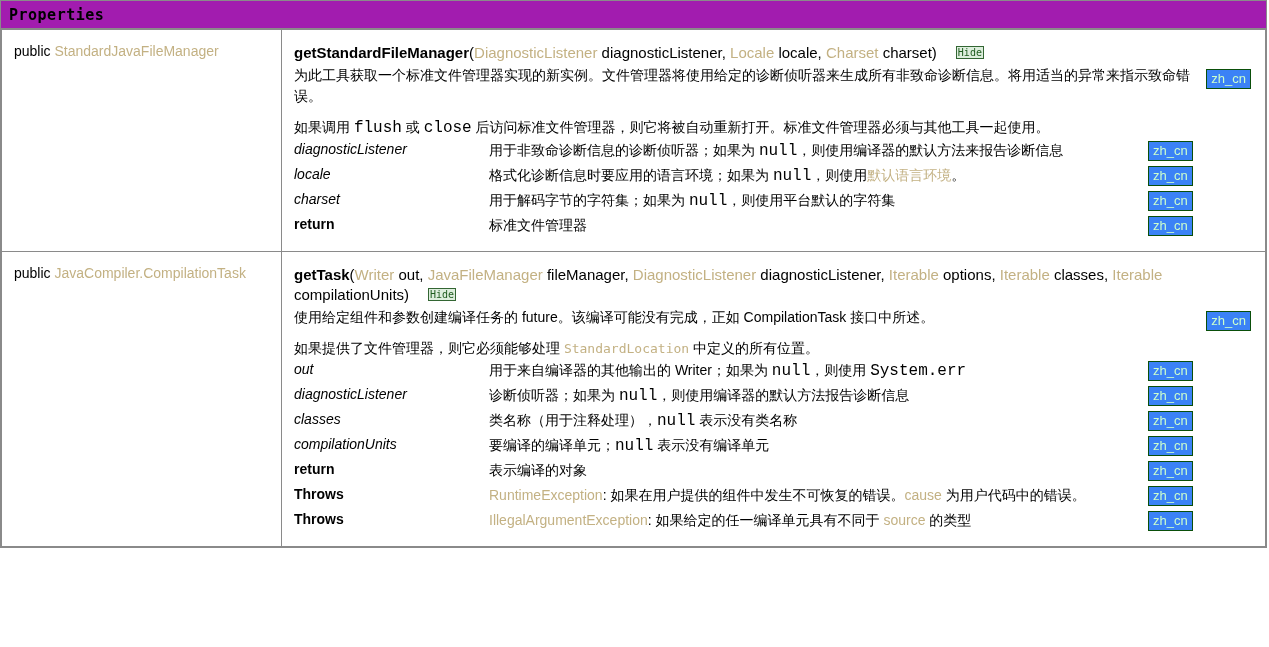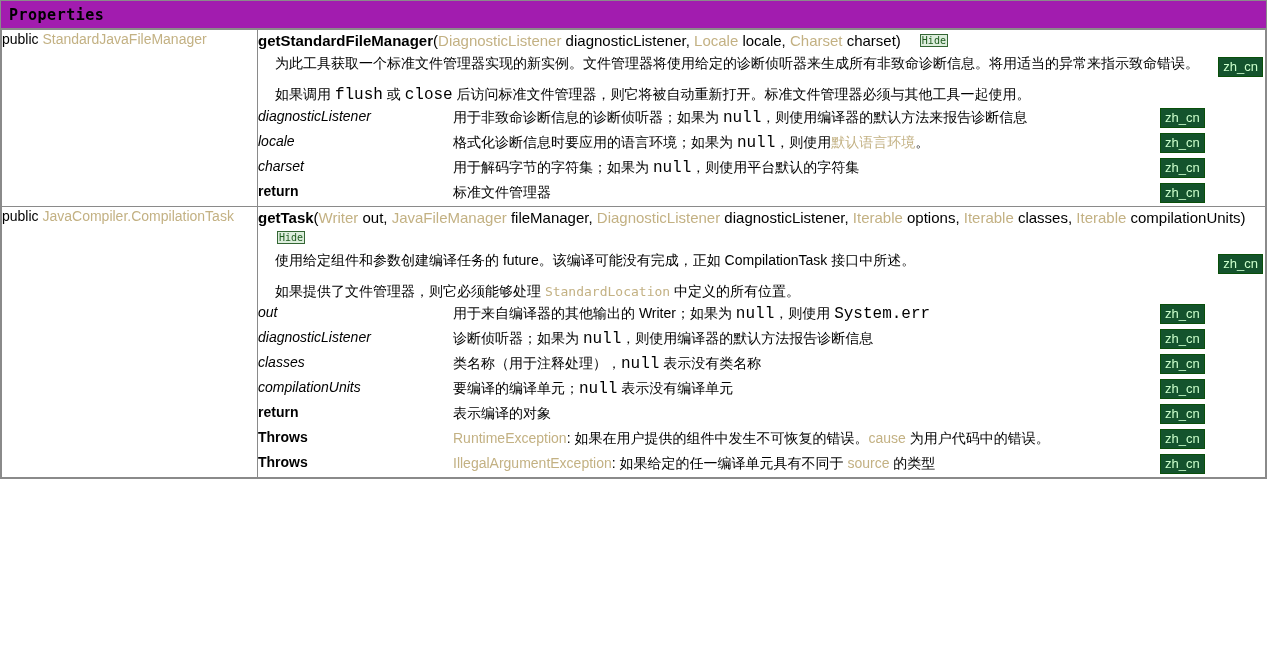--- a/index.html
+++ b/index.html
@@ -38,21 +38,21 @@
   }
 
   table.props {
     width: 100%;
     border-collapse: collapse;
     table-layout: fixed;
   }
   table.props > tbody > tr > td {
     border: 1px solid #8a8a8a;
     vertical-align: top;
-    padding: 0;
+    padding: 12px;
   }
   td.sig-col {
     width: 255px;
     padding: 4px 6px 4px 5px;
     line-height: 19px;
     font-size: 14px;
   }
   td.body-col {
     padding: 3px 4px 6px 4px;
   }
@@ -88,35 +88,34 @@
     font-family: "DejaVu Sans Mono", "Liberation Mono", monospace;
     font-size: 10px;
     line-height: 11px;
     padding: 0px 1px;
     vertical-align: 2px;
     margin-left: 19px;
   }
 
   .zh-badge {
     display: inline-block;
-    background: #14532d;
+    background: #3b82f6;
     border: 1px solid #0a4f0a;
     color: #ccffcc;
     font-family: "Liberation Sans", sans-serif;
     font-size: 13px;
     font-weight: normal;
     line-height: 15px;
     padding: 1px 4px 2px 4px;
     white-space: nowrap;
   }
 
   .desc-row {
     position: relative;
     padding-right: 60px;
-    margin-left: 17px;
   }
   .desc-text {
     line-height: 21px;
     font-size: 14px;
     margin: 2px 0 0 0;
   }
   .desc-badge {
     position: absolute;
     right: 2px;
     top: 4px;

